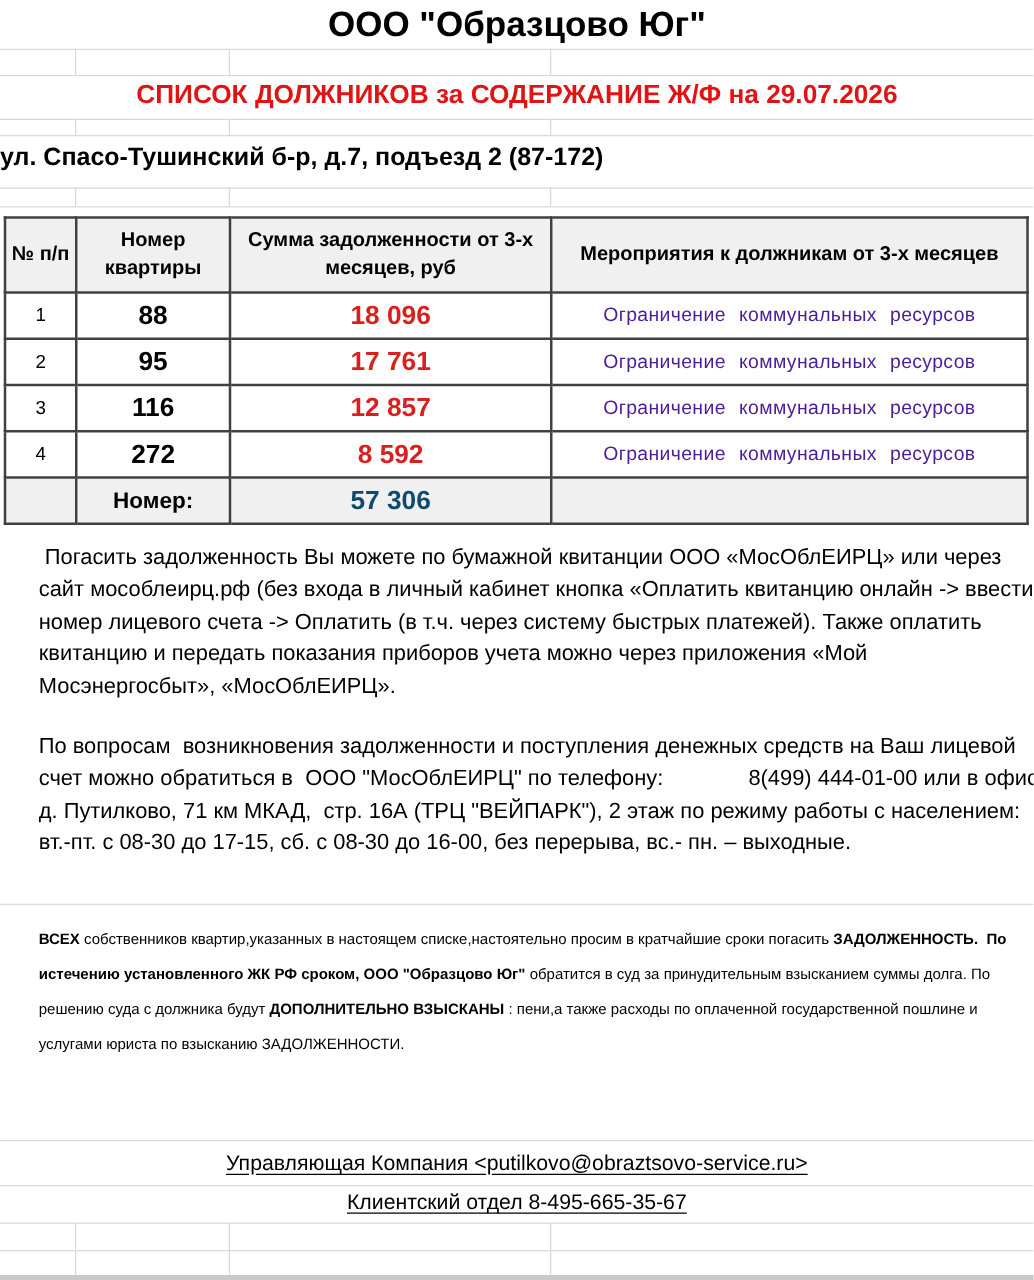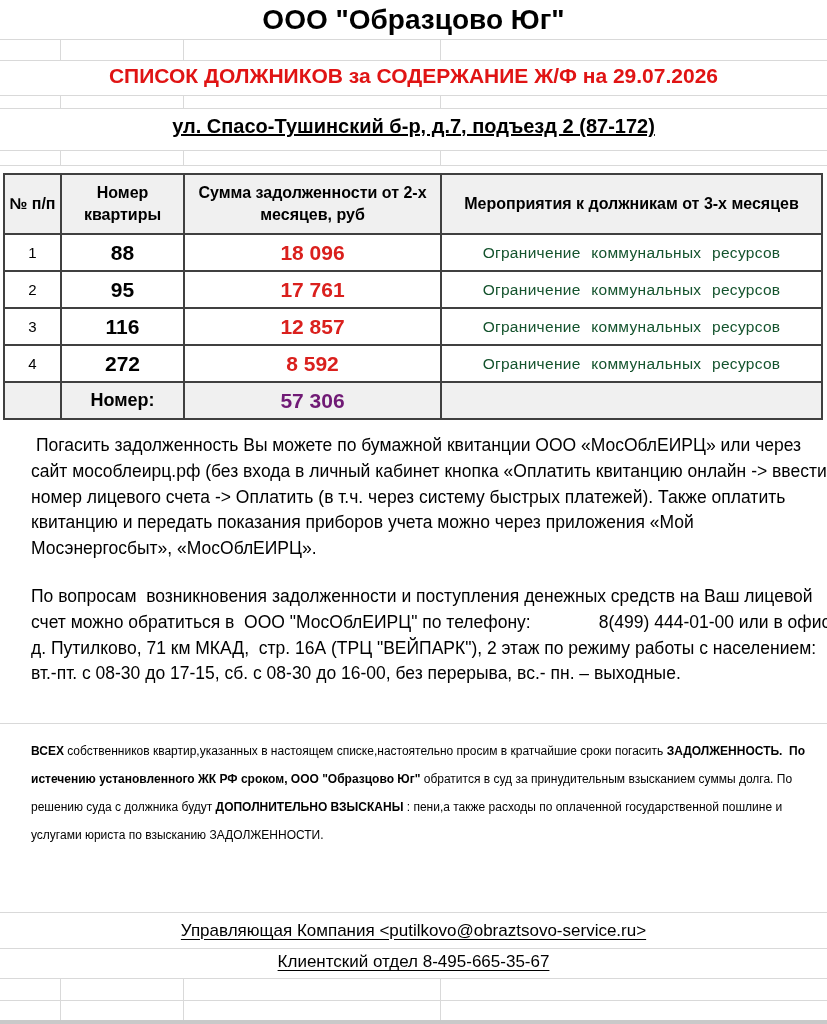--- a/index.html
+++ b/index.html
@@ -19,21 +19,21 @@
   .title{
     position:absolute;top:4px;left:0;right:0;
     text-align:center;font-size:28px;font-weight:bold;letter-spacing:0px;
   }
   .red-heading{
     position:absolute;top:64px;left:0;right:0;
     text-align:center;font-size:21px;font-weight:bold;color:#e01414;
   }
   .address{
     position:absolute;top:115px;left:0;right:0;
-    text-align:center;font-size:20px;font-weight:bold;text-decoration:underline;
+    font-size:20px;font-weight:bold;
   }
 
   table.debtors{
     position:absolute;left:3px;top:173px;width:818px;
     border-collapse:collapse;table-layout:fixed;
   }
   table.debtors td,table.debtors th{
     border:2px solid #404040;
     padding:0 4px;
     vertical-align:middle;
@@ -42,25 +42,25 @@
   }
   table.debtors th{
     background:#f0f0f0;
     font-size:16px;font-weight:bold;line-height:1.35;
     height:58px;
   }
   tr.data-row{height:37px;}
   td.cell-num{font-size:15px;font-weight:normal;}
   td.cell-apt{font-size:21px;font-weight:bold;}
   td.cell-debt{font-size:21px;font-weight:bold;color:#da201d;}
-  td.cell-action{font-size:15.5px;color:#14532d;word-spacing:6px;letter-spacing:0.3px;}
+  td.cell-action{font-size:15.5px;color:#4c1d95;word-spacing:6px;letter-spacing:0.3px;}
   tr.total-row{height:37px;}
   tr.total-row td{background:#f0f0f0;}
   td.cell-total-label{font-size:18px;font-weight:bold;}
-  td.cell-total-value{font-size:21px;font-weight:bold;color:#701a75;}
+  td.cell-total-value{font-size:21px;font-weight:bold;color:#0c4a6e;}
 
   .para{
     position:absolute;left:7px;width:806px;
     font-size:17.5px;line-height:25.8px;
     white-space:pre-wrap;
     margin-left:24px;
   }
   .para-1{top:433px;}
   .para-2{top:584px;}
   .para-3{top:737px;line-height:28px;font-size:12px;width:800px;}
@@ -113,21 +113,21 @@
     <colgroup>
       <col style="width:57px">
         <col style="width:123px">
         <col style="width:257px">
         <col style="width:381px">
     </colgroup>
     <tbody>
         <tr>
       <th>№ п/п</th>
       <th>Номер квартиры</th>
-      <th>Сумма  задолженности от  2-х месяцев, руб</th>
+      <th>Сумма  задолженности от  3-х месяцев, руб</th>
       <th>Мероприятия к должникам от 3-х месяцев</th>
     </tr>
     <tr class="data-row">
       <td class="cell-num">1</td>
       <td class="cell-apt">88</td>
       <td class="cell-debt">18 096</td>
       <td class="cell-action">Ограничение коммунальных ресурсов</td>
     </tr>
     <tr class="data-row">
       <td class="cell-num">2</td>

